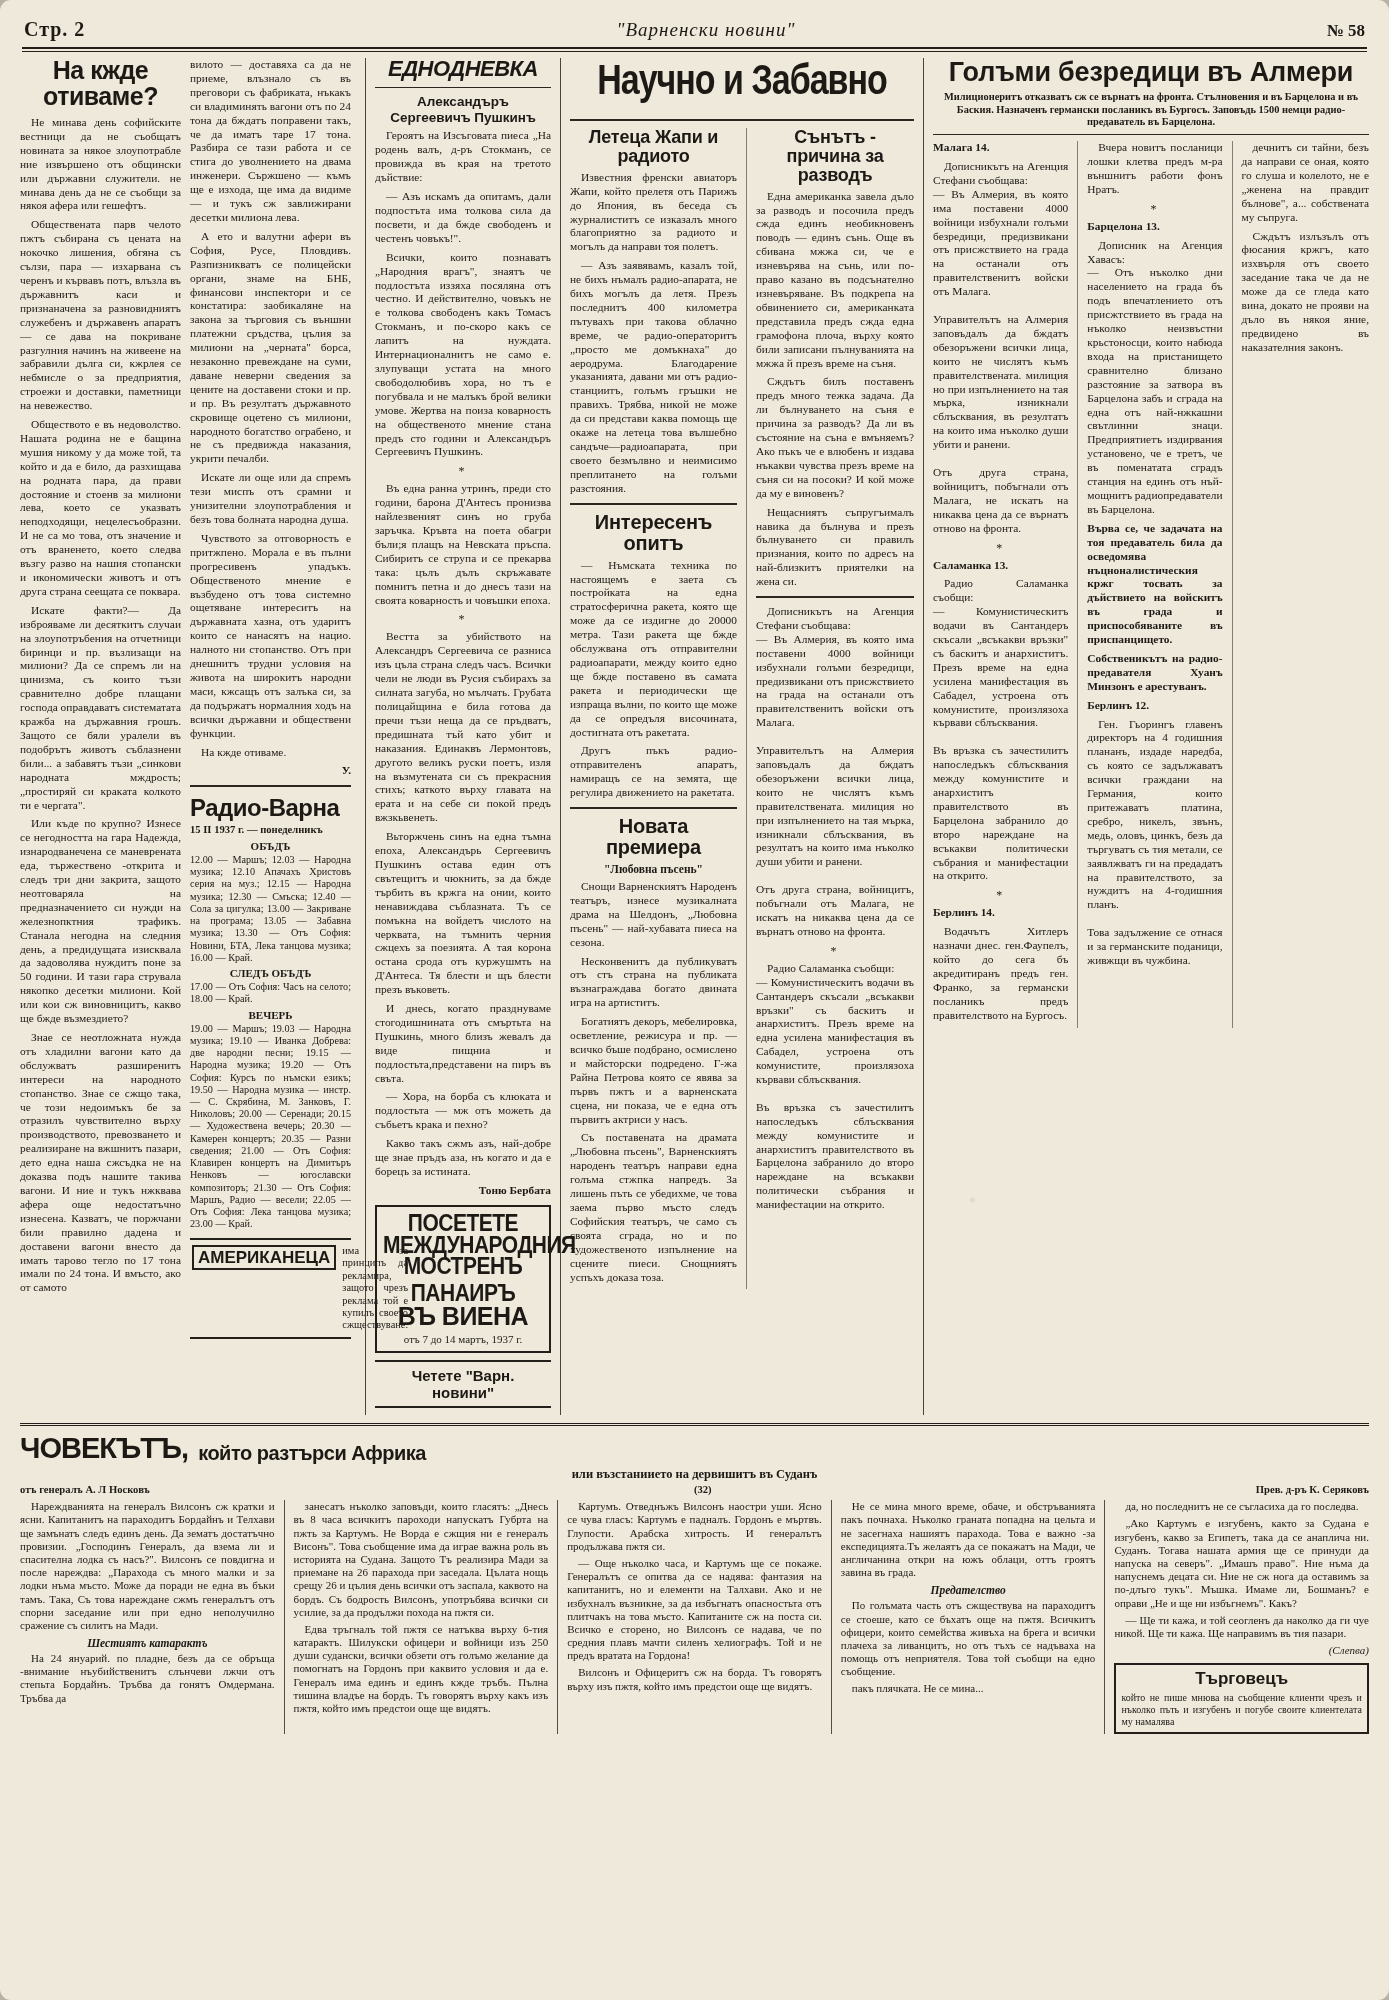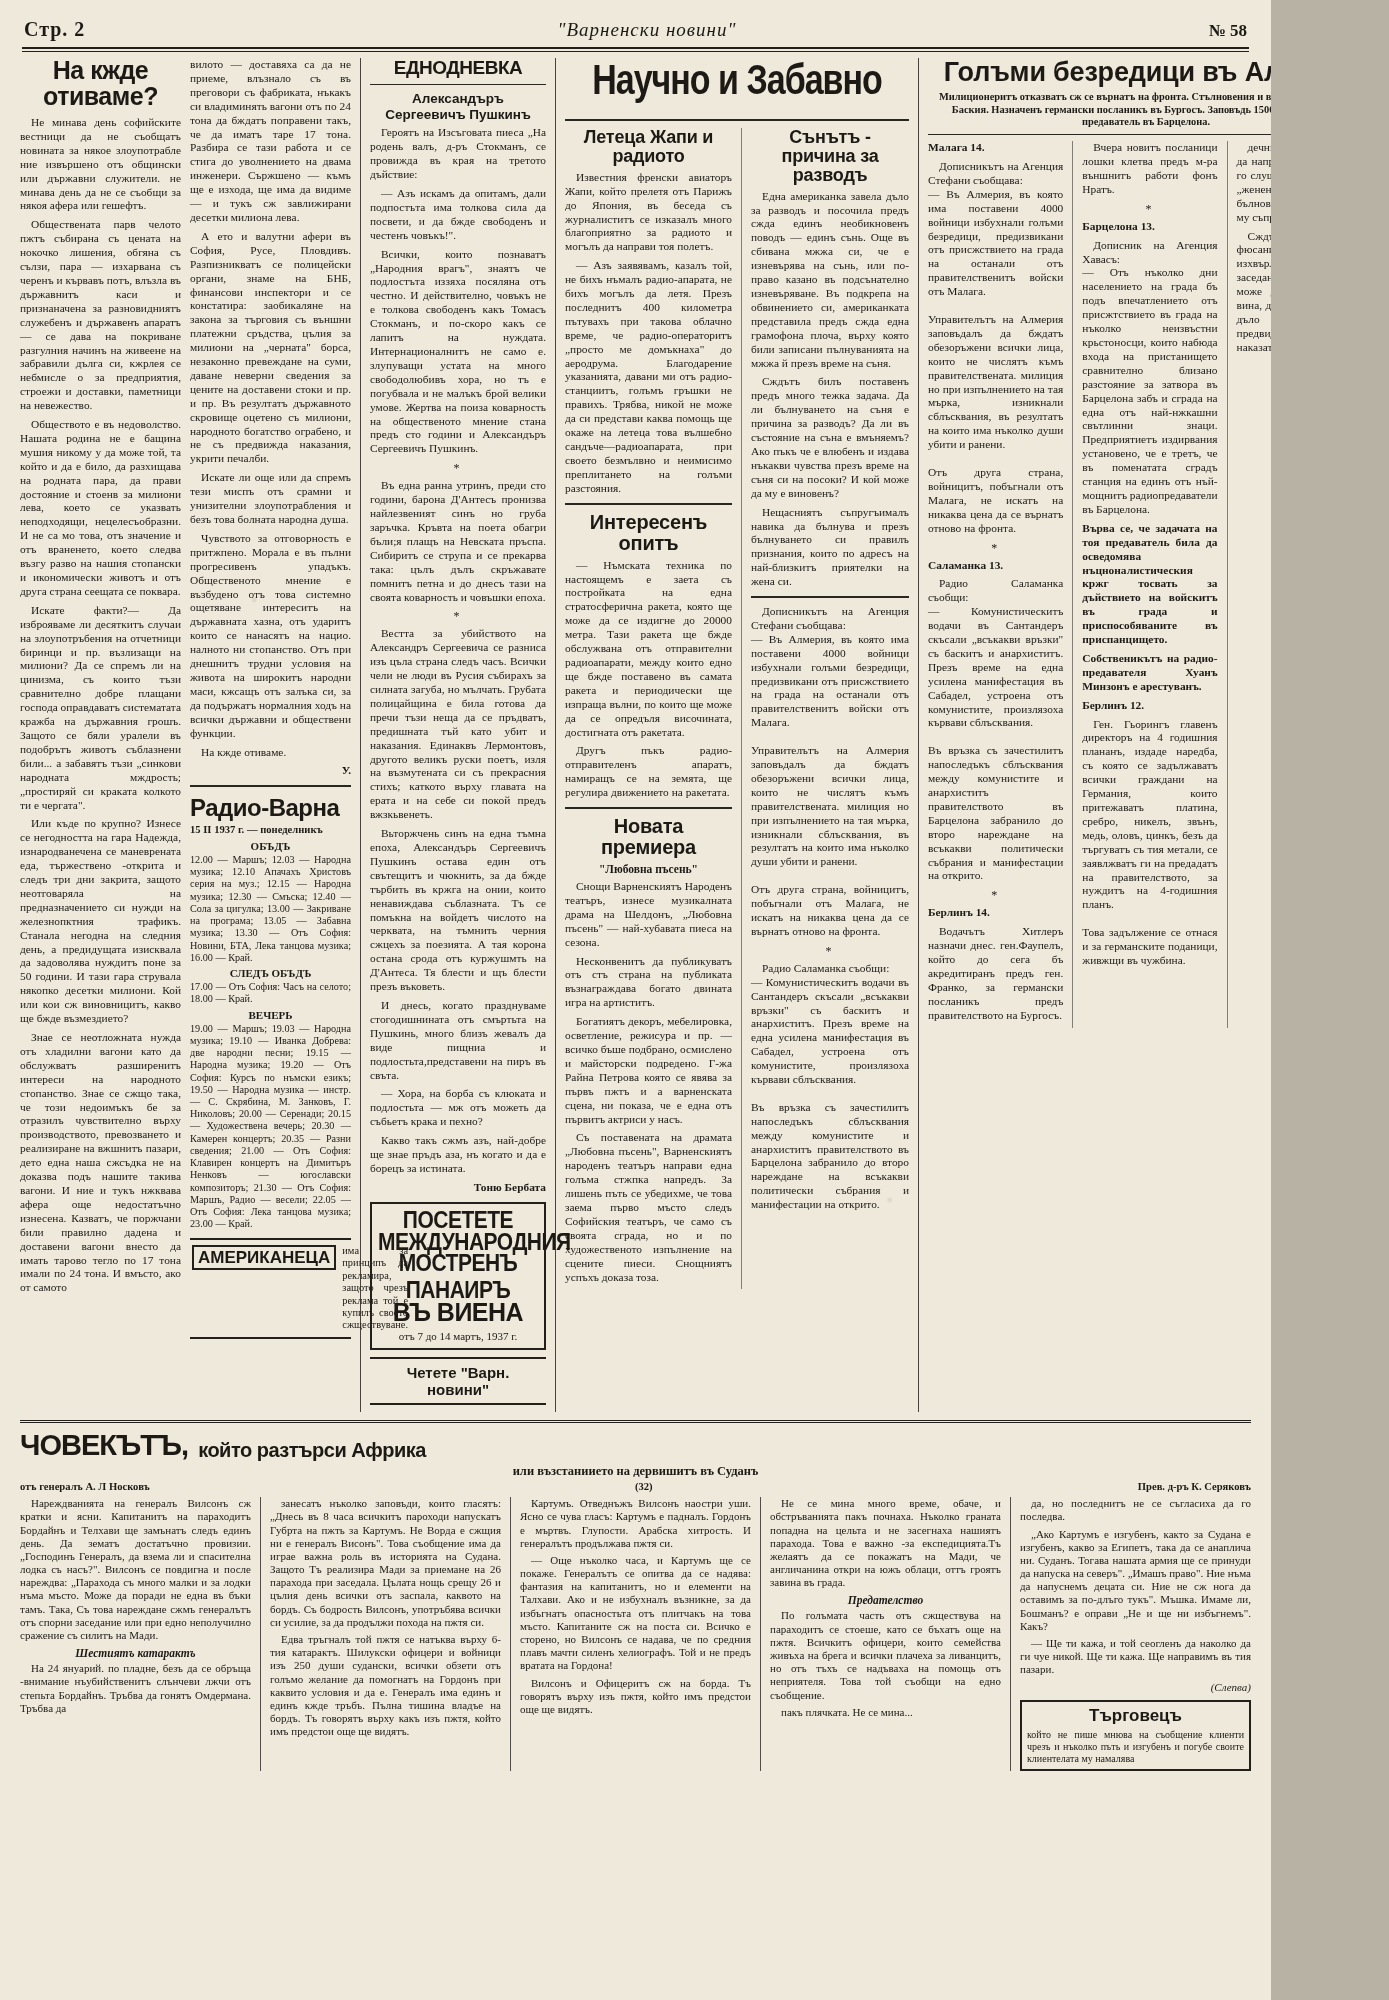--- a/index.html
+++ b/index.html
@@ -1,27 +1,28 @@
 <!DOCTYPE html>
 <html><head>
 <meta charset="utf-8">
 <style>
   html,body{margin:0;padding:0;background:#b8b2a4;}
   body{font-family:"Liberation Serif", serif;}
   .page{
     position:relative;
-    width:1271px;height:2000px;
+    width:1389px;height:2000px;
     background:#efe9dc;
     background-image:
       radial-gradient(circle at 20% 30%, rgba(180,170,145,.25) 0 2px, transparent 3px),
       radial-gradient(circle at 70% 60%, rgba(170,160,135,.20) 0 2px, transparent 3px);
     overflow:hidden;
     box-sizing:border-box;
     padding:18px 20px 20px 20px;
     color:#1d1a16;
+    border-radius:11px;
   }
   
   .masthead{
     display:flex;align-items:flex-end;justify-content:space-between;
     font-family:"Liberation Serif", serif;
     padding:0 4px 6px 4px;
   }
   .masthead .pg{font-size:20px;font-weight:bold;letter-spacing:1px;}
   .masthead .ttl{font-size:19px;font-style:italic;letter-spacing:1px;}
   .masthead .no{font-size:17px;font-weight:bold;}
@@ -195,21 +196,21 @@
         <div class="amer">
           <div class="lbl">АМЕРИКАНЕЦА</div>
           <div class="txt">има за принципъ да рекламира, защото чрезъ реклама той е купилъ своето сжществуване.</div>
         </div>
       </div>
     </div>
 
     <div class="vsep"></div>
 
     <div class="bigcol c2">
-      <h1 class="head" style="font-size:19px;">ЕДНОДНЕВКА</h1>
+      <h1 class="head" style="font-size:22px;font-style:italic;">ЕДНОДНЕВКА</h1>
       <div class="hr-short"></div>
       <div class="subhead">Александъръ Сергеевичъ Пушкинъ</div>
       <p class="t ind">Героятъ на Изсъговата пиеса „На родень валъ, д-ръ Стокманъ, се провижда въ края на третото дъйствие:</p>
       <p class="t ind">— Азъ искамъ да опитамъ, дали подпостъта има толкова сила да посвети, и да бжде свободенъ и честенъ човъкъ!".</p>
       <p class="t ind">Всички, които познаватъ „Народния врагъ", знаятъ че подлостъта иззяха посяляна отъ честно. И действително, човъкъ не е толкова свободенъ какъ Томасъ Стокманъ, и по-скоро какъ се лапитъ на нуждата. Интернационалнитъ не само е. злупуващи устата на много свободолюбивъ хора, но тъ е погубвала и не малъкъ брой велики умове. Жертва на поиза коварность на общественото мнение стана предъ сто години и Александъръ Сергеевичъ Пушкинъ.</p>
       <div class="star">*</div>
       <p class="t ind">Въ една ранна утринъ, преди сто години, барона Д'Антесъ пронизва найлезвеният синъ но груба заръчка. Кръвта на поета обагри бъли;я плащъ на Невската пръспа. Сибиритъ се струпа и се прекарва така: цълъ дълъ скръжавате помнитъ петна и до днесъ тази на своята коварность и човъшки епоха.</p>
       <div class="star">*</div>
       <p class="t ind">Вестта за убийството на Александръ Сергеевича се разниса изъ цъла страна следъ часъ. Всички чели не люди въ Русия събирахъ за силната загуба, но мълчать. Грубата полицайщина е била готова да пречи тъзи неща да се пръдватъ, предишната тъй като убит и наказания. Единаквъ Лермонтовъ, другото великъ руски поетъ, изля на възмутената си съ прекрасния стихъ; каткото върху главата на ерата и на себе си покой предъ вжзкьвенеть.</p>
       <p class="t ind">Вьторжчень синъ на една тъмна епоха, Александърь Сергеевичъ Пушкинъ остава един отъ свътещитъ и чюкнить, за да бжде търбить въ кржга на онии, които ненавиждава съблазната. Тъ се помъкна на войдетъ числото на черквата, на тъмнить черния сжцехъ за поезията. А тая корона остана срода отъ куржушмть на Д'Антеса. Тя блести и щъ блести презъ въковеть.</p>

